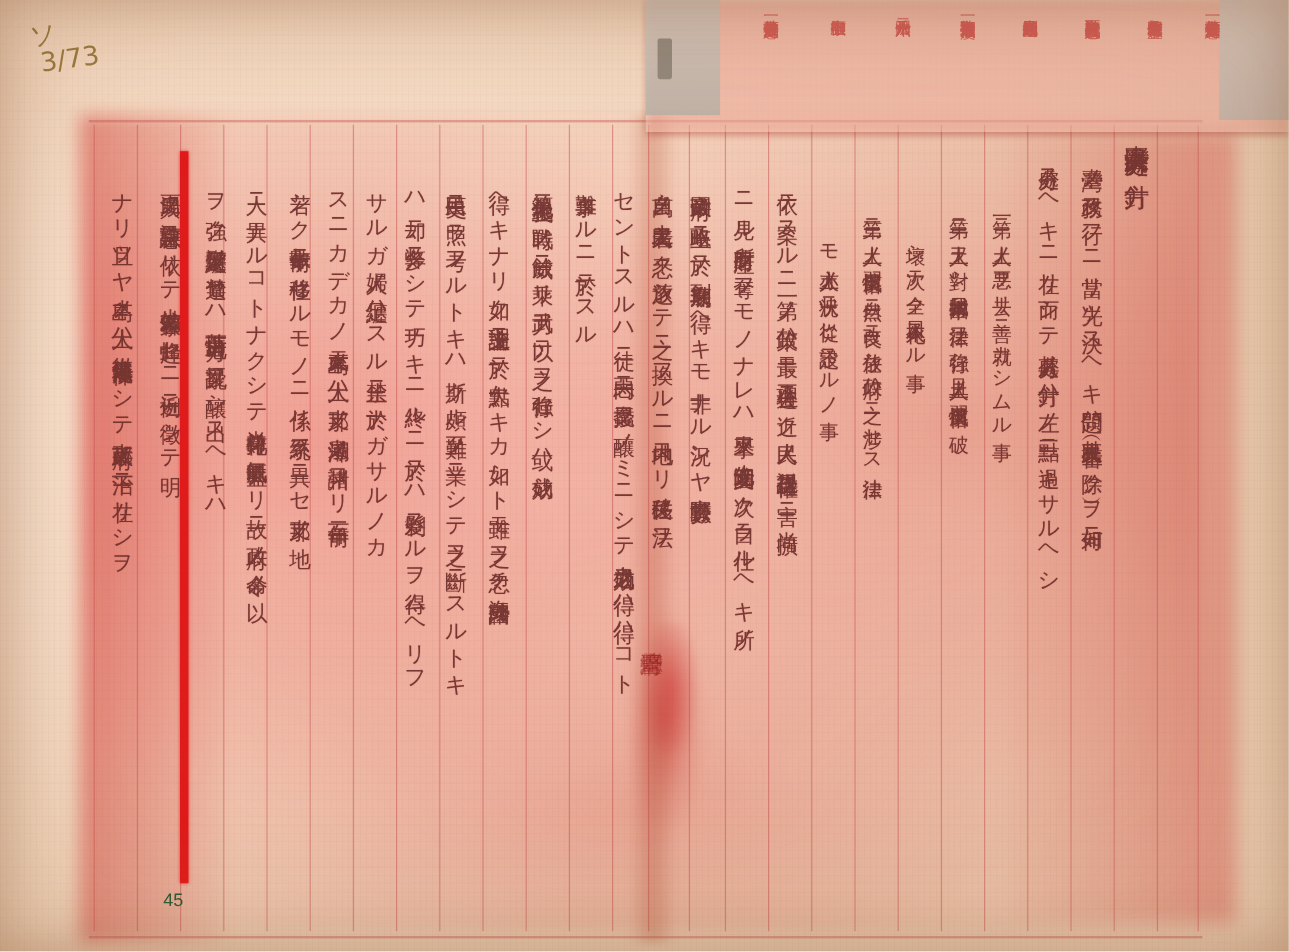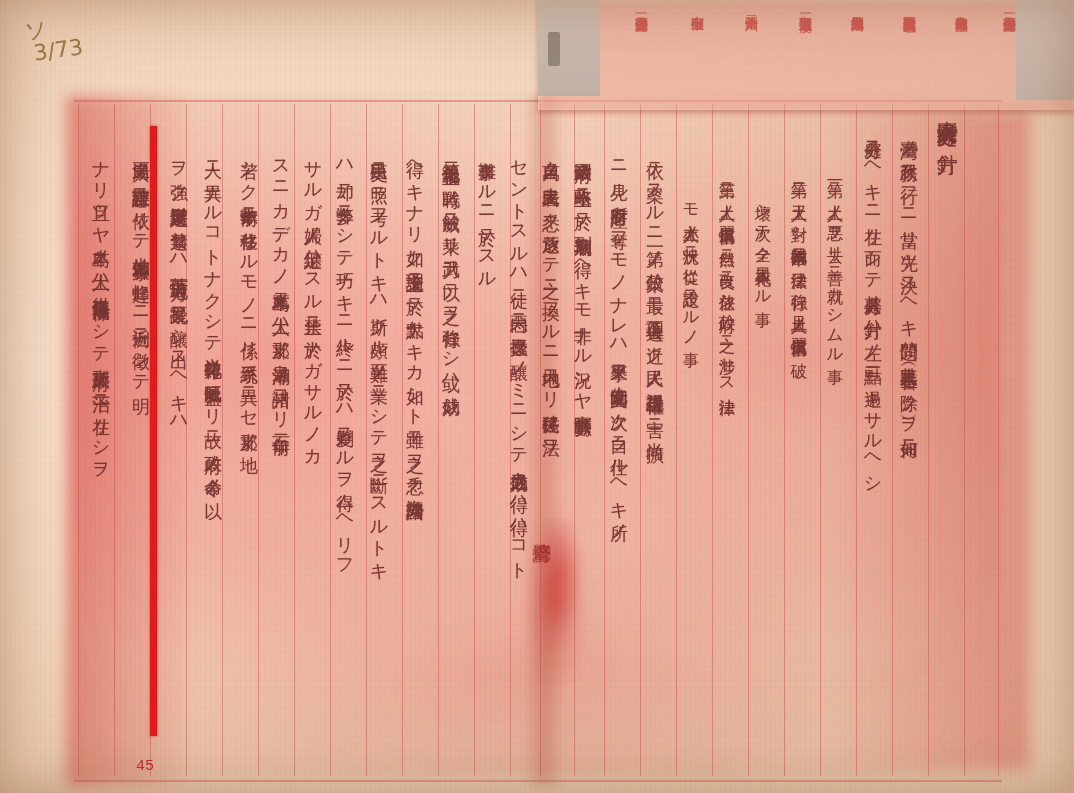--- a/index.html
+++ b/index.html
@@ -185,24 +185,24 @@
     font-family: "DejaVu Sans", sans-serif;
     transform: rotate(-8deg);
     opacity: .85;
     line-height: 1.05;
   }
   .corner-note .l2 { margin-left: 6px; }
 
   
   .page-mark {
     position: absolute;
-    left: 136px; top: 758px;
-    color: #b91c1c;
+    left: 136px; top: 742px;
+    color: #14532d;
     font-size: 15px;
-    font-family: Liberation Mono, monospace;
+    font-family: Liberation Sans, sans-serif;
     opacity: .9;
   }
   .seal-ghost {
     position: absolute;
     left: 528px; top: 520px; width: 62px; height: 175px;
     background: radial-gradient(ellipse 55% 50% at 50% 30%, rgba(205,50,50,0.45), rgba(205,50,50,0) 70%);
     filter: blur(2px);
     pointer-events: none;
   }
   .seal-glyph {

